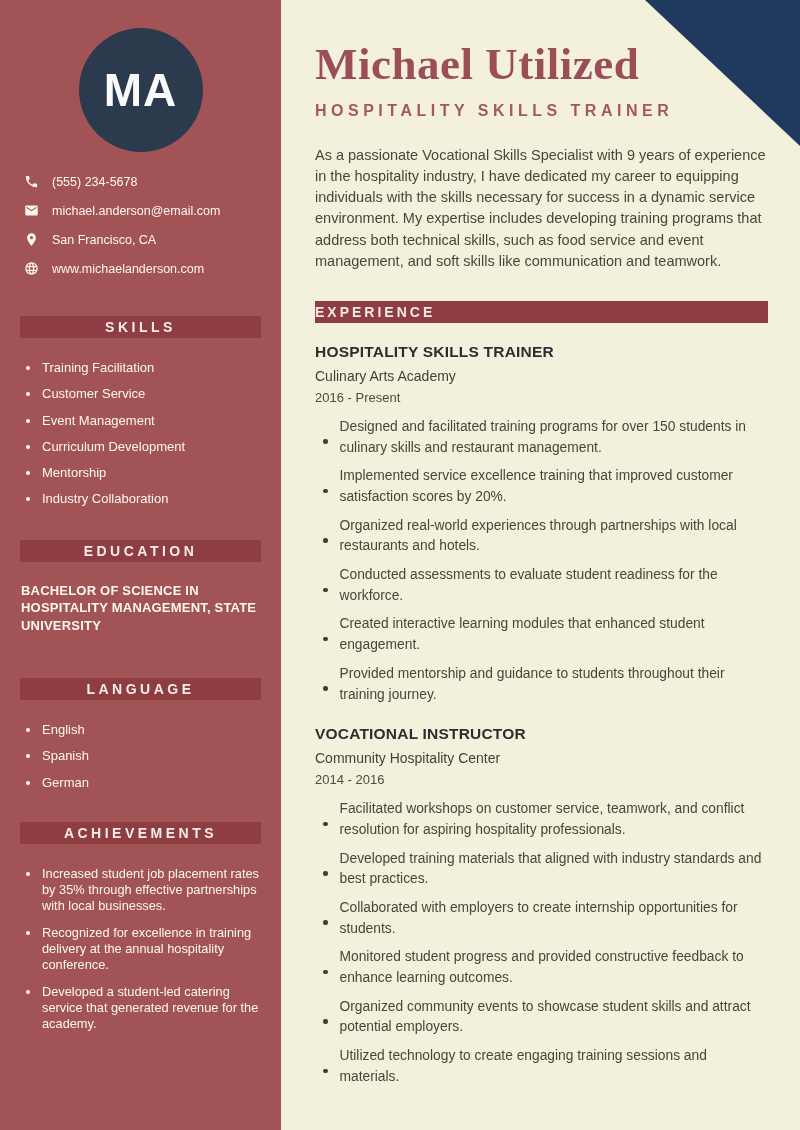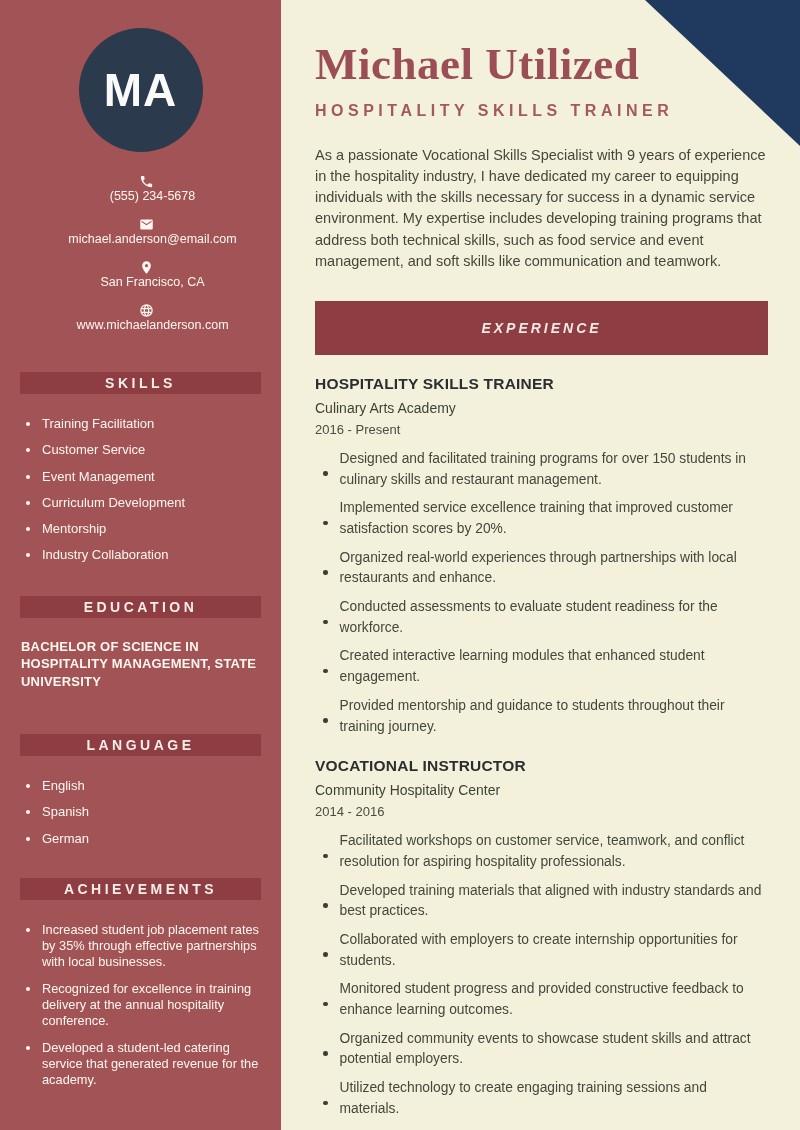--- a/index.html
+++ b/index.html
@@ -17,21 +17,21 @@
   html,body{width:800px;}
   body{font-family:"Liberation Sans", sans-serif;}
   .page{width:800px;height:1130px;display:flex;overflow:hidden;background:var(--cream);}
 
   
   .sidebar{width:281px;height:100%;background:var(--sidebar-bg);flex:0 0 281px;}
   .avatar{width:124px;height:124px;border-radius:50%;background:var(--avatar-bg);
     margin:28px auto 0 auto;display:flex;align-items:center;justify-content:center;}
   .avatar span{color:#fafafa;font-size:46px;font-weight:bold;letter-spacing:1px;}
   .contact{margin:22px 0 0 24px;}
-  .contact-row{display:flex;align-items:center;margin-bottom:14px;flex-direction:column;}
+  .contact-row{display:flex;align-items:center;margin-bottom:14px;}
   .contact-row svg{width:15px;height:15px;flex:0 0 15px;margin-right:13px;fill:#fdf7ef;stroke:none;}
   .contact-row .ctext{color:var(--side-text);font-size:12.5px;}
   .side-box{margin:0 20px;height:22px;background:var(--box-bg);display:flex;align-items:center;justify-content:center;}
   .side-box span{color:#f6ede8;font-size:14px;font-weight:bold;letter-spacing:3.5px;}
   .skills-box{margin-top:40px;}
   .side-list{list-style:none;margin:22px 0 0 26px;padding-right:18px;}
   .side-list li{display:flex;color:var(--side-text);font-size:13px;margin-bottom:10px;line-height:1.25;}
   .side-list .b-dot{width:4px;height:4px;border-radius:50%;background:#fdf7ef;flex:0 0 4px;margin:6px 12px 0 0;}
   .edu-box{margin-top:32px;}
   .edu-degree{color:#fdf7ef;font-size:13px;font-weight:bold;line-height:1.35;margin:20px 20px 0 21px;letter-spacing:0.2px;}
@@ -40,21 +40,21 @@
   .ach-list li{font-size:12.8px;margin-bottom:11px;}
 
   
   .main{flex:1;position:relative;background:var(--cream);padding:0 32px 0 34px;}
   .corner-triangle{position:absolute;top:0;right:0;width:155px;height:146px;background:var(--triangle);
     clip-path:polygon(0 0,100% 0,100% 100%);}
   .name{font-family:"Liberation Serif", serif;font-weight:bold;font-size:45px;color:var(--accent);
     margin-top:38px;letter-spacing:0.5px;}
   .job-subtitle{font-size:16px;font-weight:bold;color:#a3585e;letter-spacing:4.5px;margin-top:12px;}
   .summary{font-size:14.5px;line-height:1.46;color:var(--body-text);margin-top:25px;max-width:462px;}
-  .banner{height:54px;background:var(--box-bg);display:flex;align-items:center;justify-content:center;margin-top:29px;font-style:italic;}
+  .banner{height:22px;background:var(--box-bg);display:flex;align-items:center;margin-top:29px;}
   .banner span{color:#f2e9e4;font-size:14px;font-weight:bold;letter-spacing:3px;}
   .jobtitle{font-size:15.5px;font-weight:bold;color:var(--dark-title);margin-top:20px;letter-spacing:0.2px;}
   .company{font-size:14px;color:#3f4138;margin-top:7px;}
   .dates{font-size:13px;color:#4a4c42;margin-top:6px;}
   .main-list{list-style:none;margin-top:12px;}
   .main-list li{display:flex;font-size:13.8px;line-height:1.5;color:var(--body-text);margin-bottom:8px;max-width:460px;align-items:center;}
   .main-list .b-dot{width:4.5px;height:4.5px;border-radius:50%;background:#3c3e35;flex:0 0 4.5px;margin:8px 12px 0 8px;}
   .job2{margin-top:12px;}
 </style>
 </head>
@@ -202,21 +202,21 @@
             <span class="b-text">Designed and facilitated training programs for over 150 students in culinary skills and restaurant management.</span>
           </li>
 
           <li>
             <span class="b-dot"></span>
             <span class="b-text">Implemented service excellence training that improved customer satisfaction scores by 20%.</span>
           </li>
 
           <li>
             <span class="b-dot"></span>
-            <span class="b-text">Organized real-world experiences through partnerships with local restaurants and enhance.</span>
+            <span class="b-text">Organized real-world experiences through partnerships with local restaurants and hotels.</span>
           </li>
 
           <li>
             <span class="b-dot"></span>
             <span class="b-text">Conducted assessments to evaluate student readiness for the workforce.</span>
           </li>
 
           <li>
             <span class="b-dot"></span>
             <span class="b-text">Created interactive learning modules that enhanced student engagement.</span>

